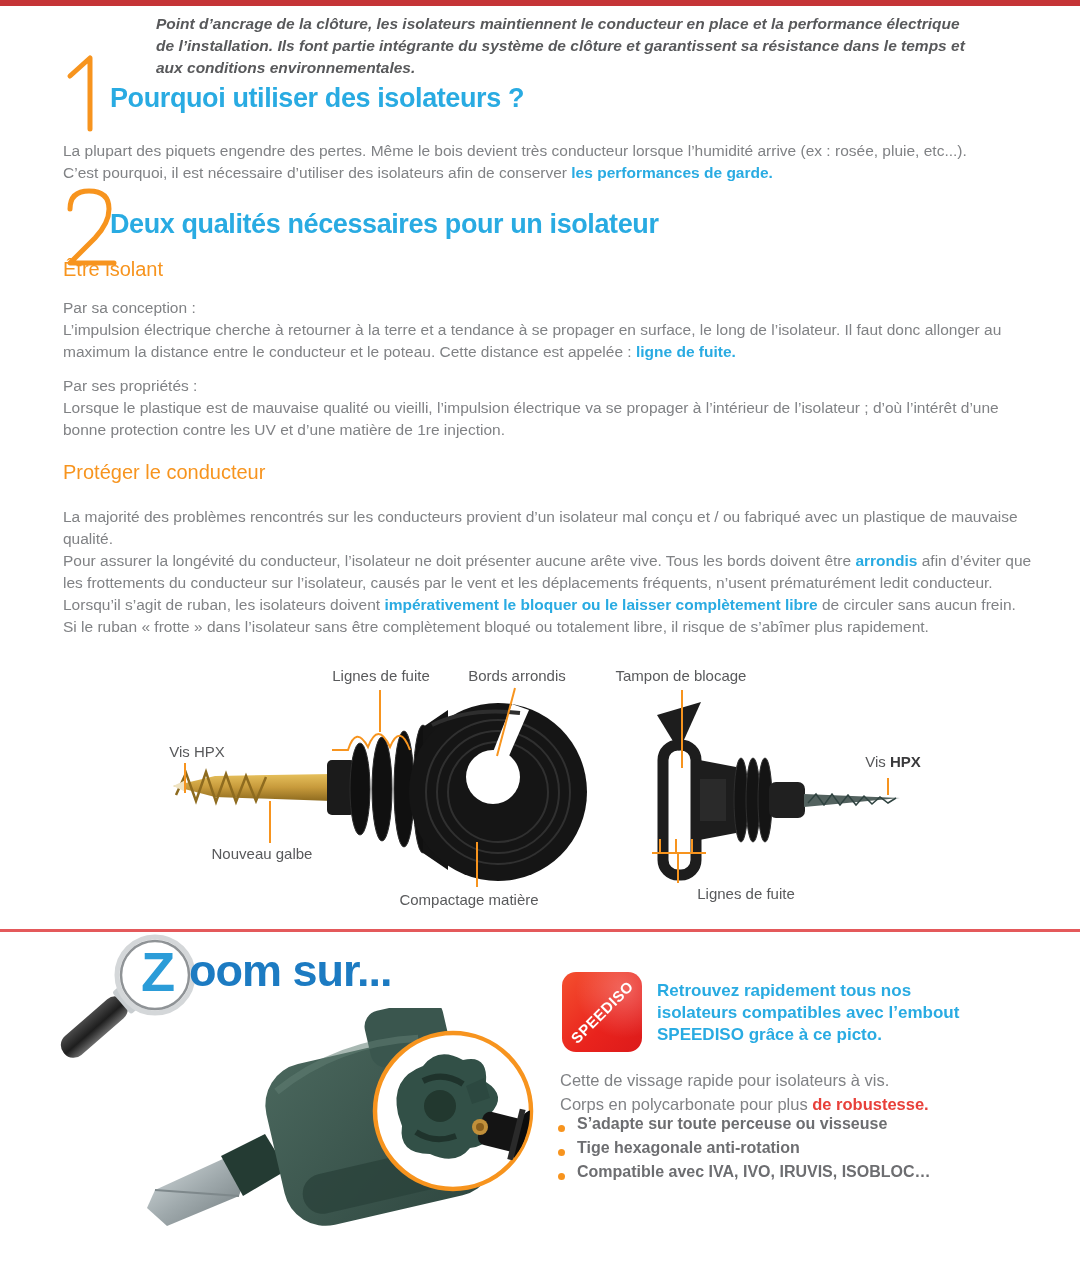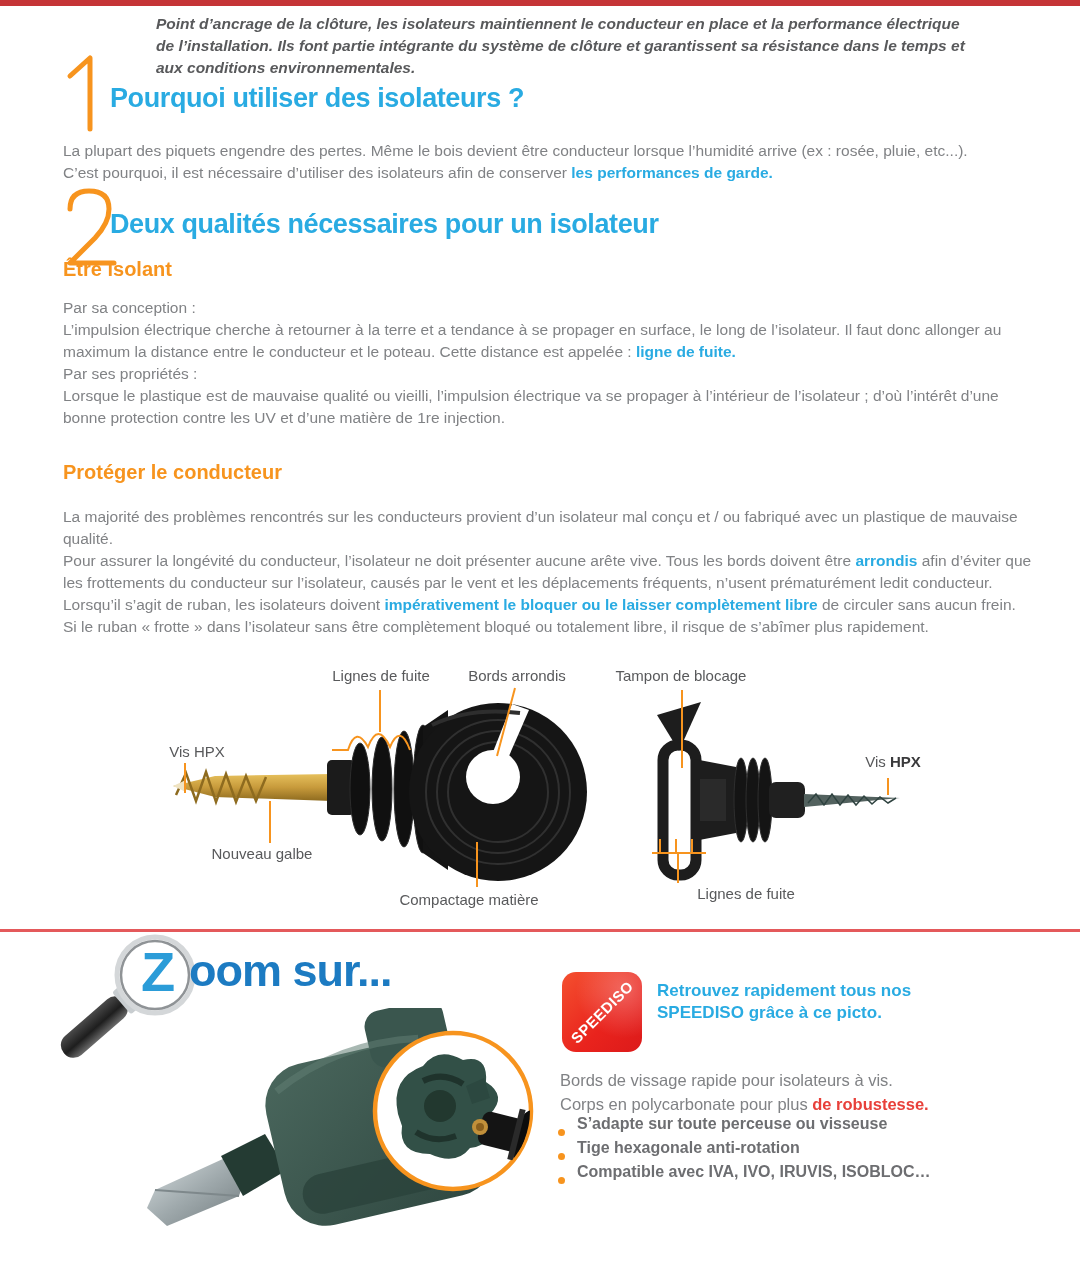--- a/index.html
+++ b/index.html
@@ -10,75 +10,75 @@
   .top-bar{left:0;top:0;width:1080px;height:6px;background:#C53437;}
   .intro{left:123px;top:13px;width:818px;font-size:15.5px;line-height:22px;
          font-weight:bold;font-style:italic;color:#58595B;margin-left:33px;}
 
   .numeral{stroke:#F7941E;stroke-width:5;fill:none;stroke-linecap:round;stroke-linejoin:round;}
   .section-title{font-size:27px;font-weight:bold;color:#29ABE2;letter-spacing:-0.4px;white-space:nowrap;}
   .body{font-size:15.5px;line-height:22px;color:#808285;}
   .body p{margin:0;}
   .hl-blue{color:#29ABE2;font-weight:bold;}
   .hl-red{color:#E8403A;font-weight:bold;}
-  .subhead{font-size:20px;font-weight:bold;color:#F7941E;white-space:nowrap;}
+  .subhead{font-size:20px;font-weight:normal;color:#F7941E;white-space:nowrap;}
 
   .diagram-label{position:absolute;transform:translateX(-50%);font-size:15px;color:#58595B;white-space:nowrap;}
   .diagram-label b{font-weight:bold;color:#3a3a3c;}
 
   .sep-line{left:0;top:929px;width:1080px;height:3px;background:#E4595B;}
 
   .zoom-z{left:130px;top:942px;width:56px;text-align:center;font-size:56px;line-height:60px;
           font-weight:bold;color:#2B9CD8;}
   .zoom-rest{left:189px;top:946px;font-size:45px;line-height:50px;font-weight:bold;
              color:#1C7BC2;letter-spacing:-1px;white-space:nowrap;}
 
   .badge{left:562px;top:972px;width:80px;height:80px;border-radius:14px;overflow:hidden;
          background-image:radial-gradient(circle at 78% 22%, rgba(255,255,255,0.28), rgba(255,255,255,0) 55%),
                           linear-gradient(135deg,#F4502F 0%,#E9231D 60%,#DC1A1A 100%);}
   .badge span{position:absolute;left:50%;top:50%;transform:translate(-50%,-50%) rotate(-45deg);
               color:#fff;font-weight:bold;font-size:15px;letter-spacing:0.5px;white-space:nowrap;}
 
   .promo{left:657px;top:980px;font-size:17px;line-height:22px;font-weight:bold;color:#29ABE2;white-space:nowrap;}
   .desc{left:560px;top:1068px;font-size:16.5px;line-height:24px;color:#808285;white-space:nowrap;}
   .bullets{left:558px;top:1112px;margin:0;padding:0;list-style:none;}
-  .bullets li{display:flex;align-items:flex-end;line-height:24px;}
+  .bullets li{display:flex;align-items:center;line-height:24px;}
   .bullets .dot{flex:0 0 auto;width:7px;height:7px;border-radius:50%;background:#F7941E;margin:9px 12px 0 0;}
   .bullets .txt{font-size:16px;font-weight:bold;color:#6D6E71;white-space:nowrap;}
 </style>
 </head>
 <body>
 
 <div class="page">
 
   <div class="abs top-bar"></div>
 
   <div class="abs intro">Point d’ancrage de la clôture, les isolateurs maintiennent le conducteur en place et la performance électrique de l’installation. Ils font partie intégrante du système de clôture et garantissent sa résistance dans le temps et aux conditions environnementales.</div>
 
   <svg class="abs" style="left:60px;top:52px" width="50" height="80" viewBox="0 0 50 80">
     <path class="numeral" d="M10,24 L30,6 L30,77"></path>
   </svg>
   <div class="abs section-title" style="left:110px;top:83px">Pourquoi utiliser des isolateurs ?</div>
 
   <div class="abs body" style="left:63px;top:140px;width:970px">
-    <p>La plupart des piquets engendre des pertes. Même le bois devient être conducteur lorsque l’humidité arrive (ex : rosée, pluie, etc...).</p>
+    <p>La plupart des piquets engendre des pertes. Même le bois devient très conducteur lorsque l’humidité arrive (ex : rosée, pluie, etc...).</p>
     <p><span>C’est pourquoi, il est nécessaire d’utiliser des isolateurs afin de conserver </span><span class="hl-blue">les performances de garde.</span></p>
   </div>
 
   <svg class="abs" style="left:58px;top:185px" width="62" height="82" viewBox="0 0 62 82">
     <path class="numeral" d="M12,24 Q12,6 31,6 Q51,6 51,24 Q51,38 37,53 L12,78 L56,78"></path>
   </svg>
   <div class="abs section-title" style="left:110px;top:209px">Deux qualités nécessaires pour un isolateur</div>
 
   <div class="abs subhead" style="left:63px;top:258px">Être isolant</div>
 
   <div class="abs body" style="left:63px;top:297px;width:970px">
     <p>Par sa conception :</p>
     <p><span>L’impulsion électrique cherche à retourner à la terre et a tendance à se propager en surface, le long de l’isolateur. Il faut donc allonger au maximum la distance entre le conducteur et le poteau. Cette distance est appelée : </span><span class="hl-blue">ligne de fuite.</span></p>
-    <p style="">Par ses propriétés :</p>
+    <p style="margin-top:12px">Par ses propriétés :</p>
     <p>Lorsque le plastique est de mauvaise qualité ou vieilli, l’impulsion électrique va se propager à l’intérieur de l’isolateur ; d’où l’intérêt d’une bonne protection contre les UV et d’une matière de 1re injection.</p>
   </div>
 
   <div class="abs subhead" style="left:63px;top:461px">Protéger le conducteur</div>
 
   <div class="abs body" style="left:63px;top:506px;width:970px">
     <p>La majorité des problèmes rencontrés sur les conducteurs provient d’un isolateur mal conçu et / ou fabriqué avec un plastique de mauvaise qualité.</p>
     <p><span>Pour assurer la longévité du conducteur, l’isolateur ne doit présenter aucune arête vive. Tous les bords doivent être </span><span class="hl-blue">arrondis</span><span> afin d’éviter que les frottements du conducteur sur l’isolateur, causés par le vent et les déplacements fréquents, n’usent prématurément ledit conducteur.</span></p>
     <p><span>Lorsqu’il s’agit de ruban, les isolateurs doivent </span><span class="hl-blue">impérativement le bloquer ou le laisser complètement libre</span><span> de circuler sans aucun frein. Si le ruban « frotte » dans l’isolateur sans être complètement bloqué ou totalement libre, il risque de s’abîmer plus rapidement.</span></p>
   </div>
@@ -217,25 +217,26 @@
       <circle cx="112" cy="101" r="4" fill="#8A5F1D"></circle>
     </g>
   </svg>
 
   <div class="abs badge">
     <span>SPEEDISO</span>
   </div>
 
   <div class="abs promo">
     <div>Retrouvez rapidement tous nos</div>
+    <div>isolateurs compatibles avec l’embout</div>
     <div>SPEEDISO grâce à ce picto.</div>
   </div>
 
   <div class="abs desc">
-    <div>Bords de vissage rapide pour isolateurs à vis.</div>
+    <div>Cette de vissage rapide pour isolateurs à vis.</div>
     <div><span>Corps en polycarbonate pour plus </span><span class="hl-red">de robustesse.</span></div>
   </div>
 
   <ul class="abs bullets">
     <li>
         <span class="dot"></span>
         <span class="txt">S’adapte sur toute perceuse ou visseuse</span>
       </li>
     <li>
         <span class="dot"></span>

